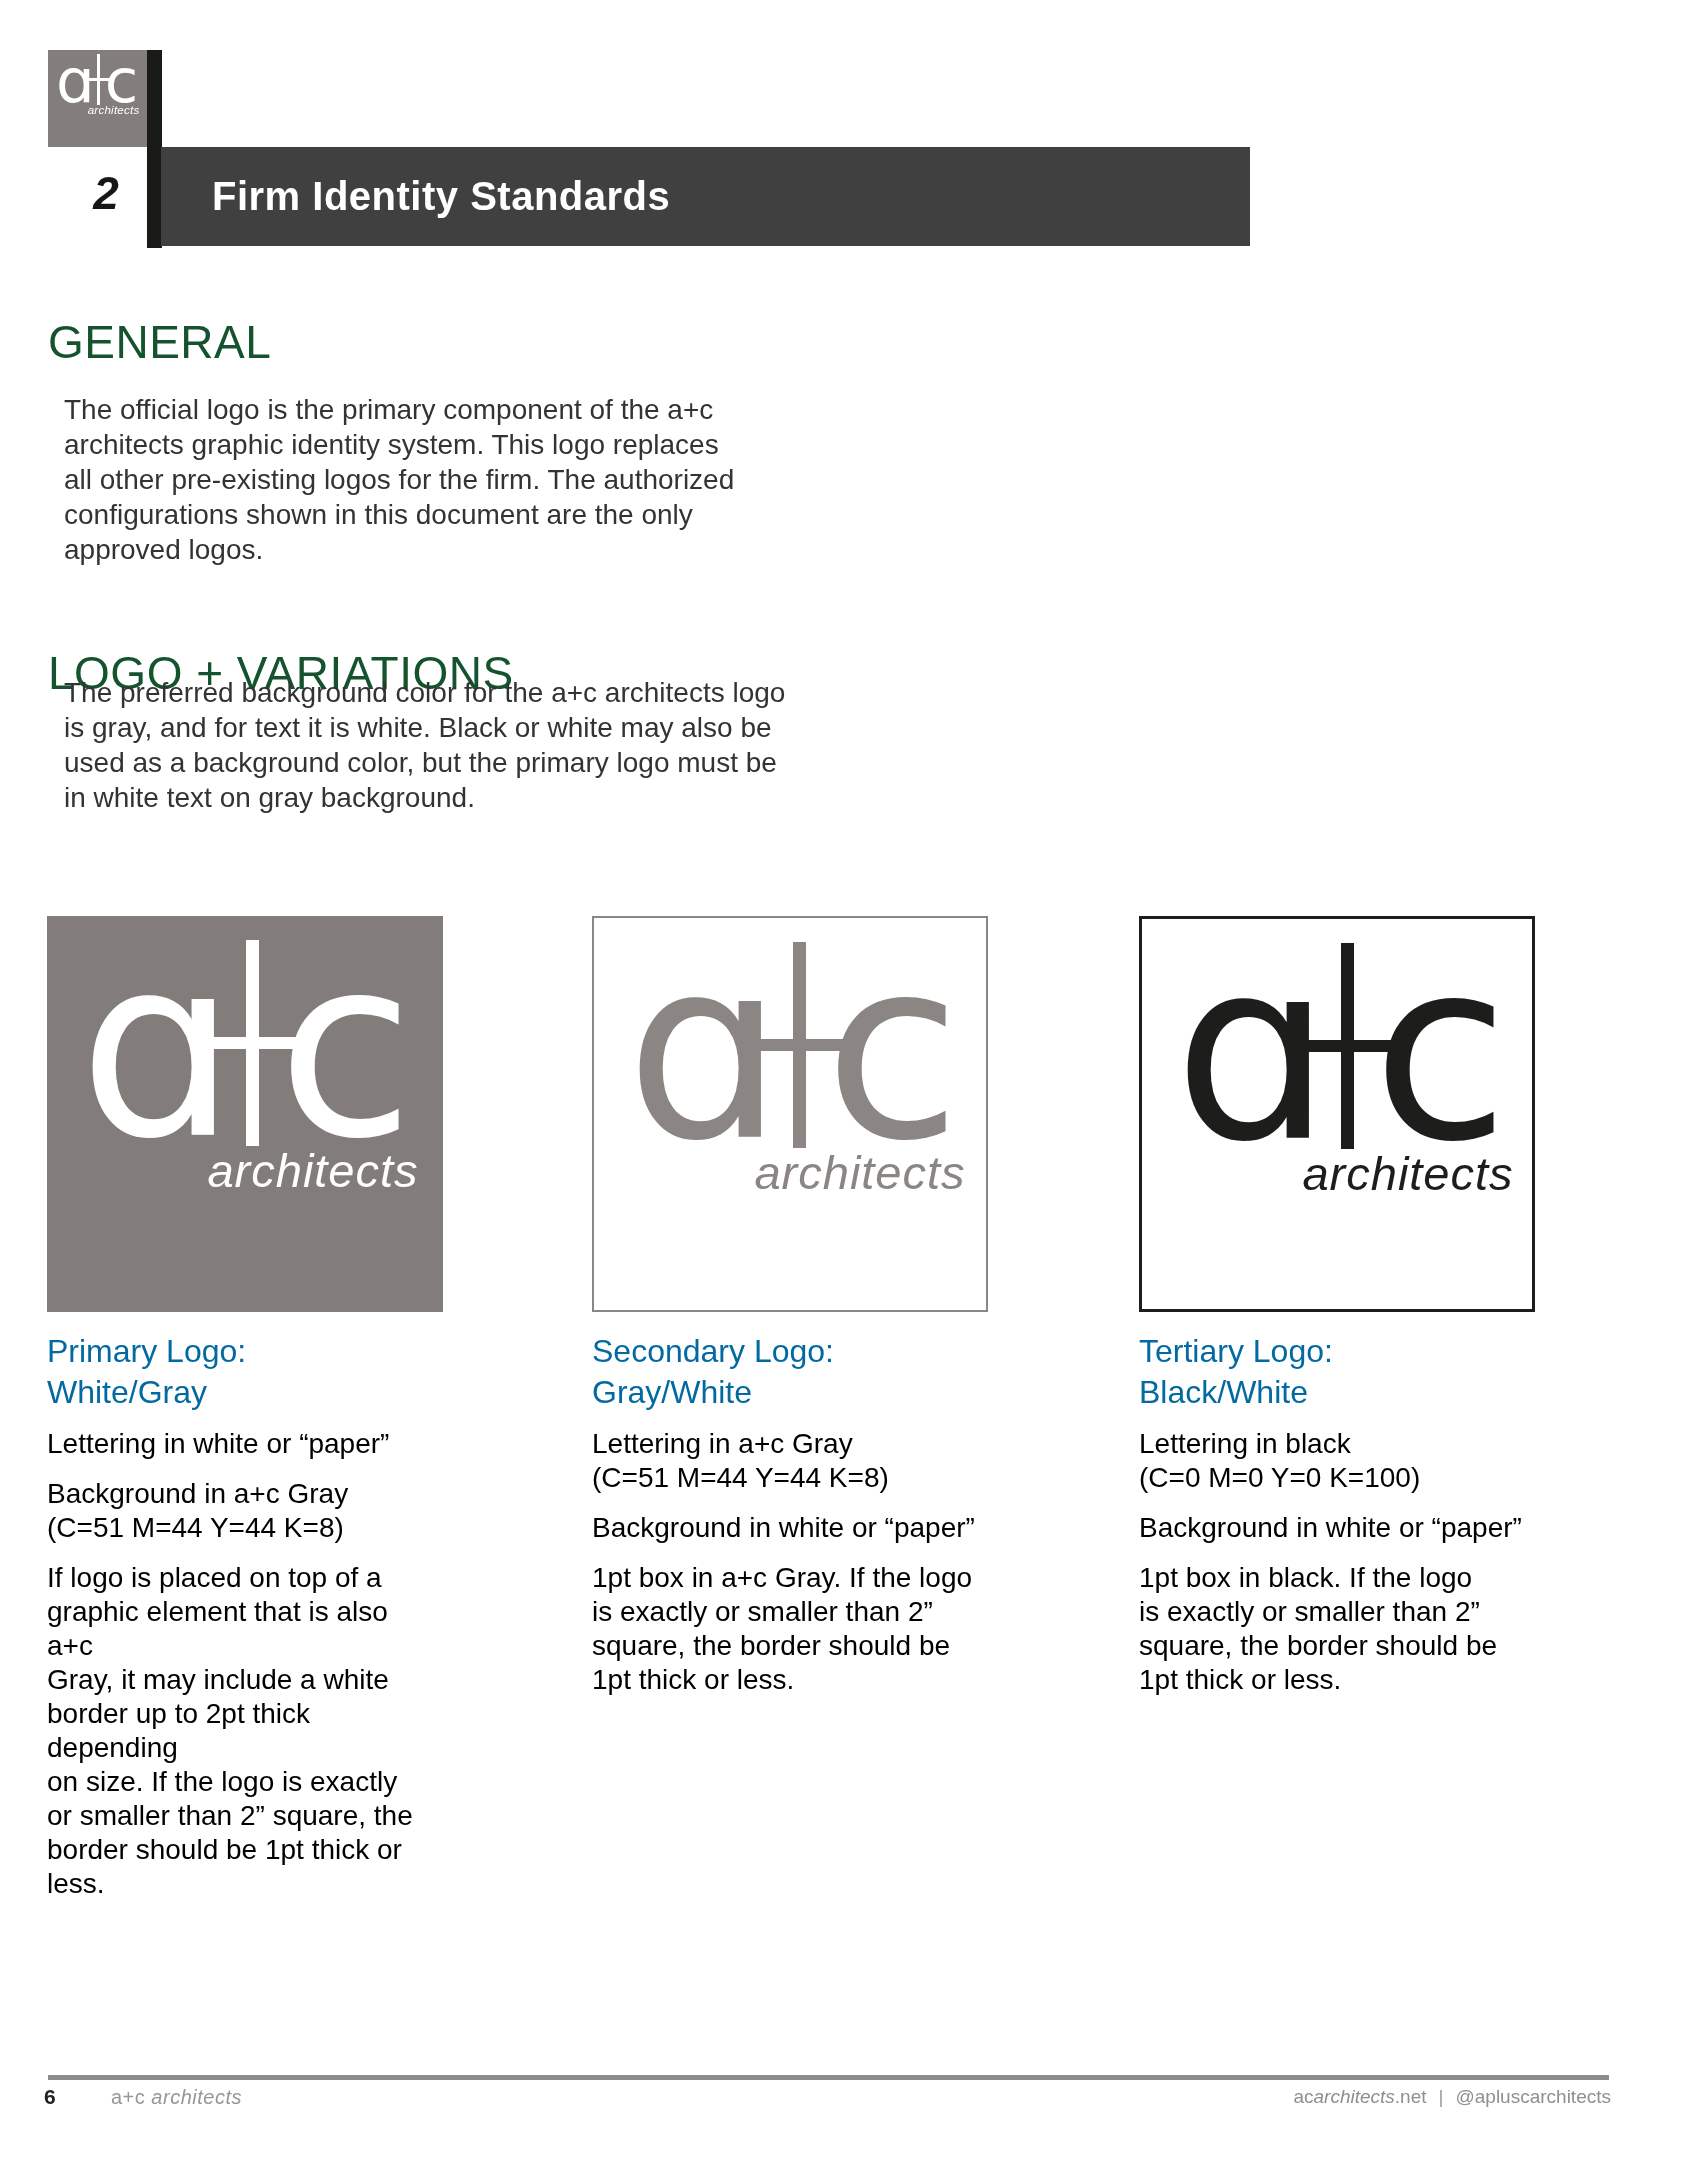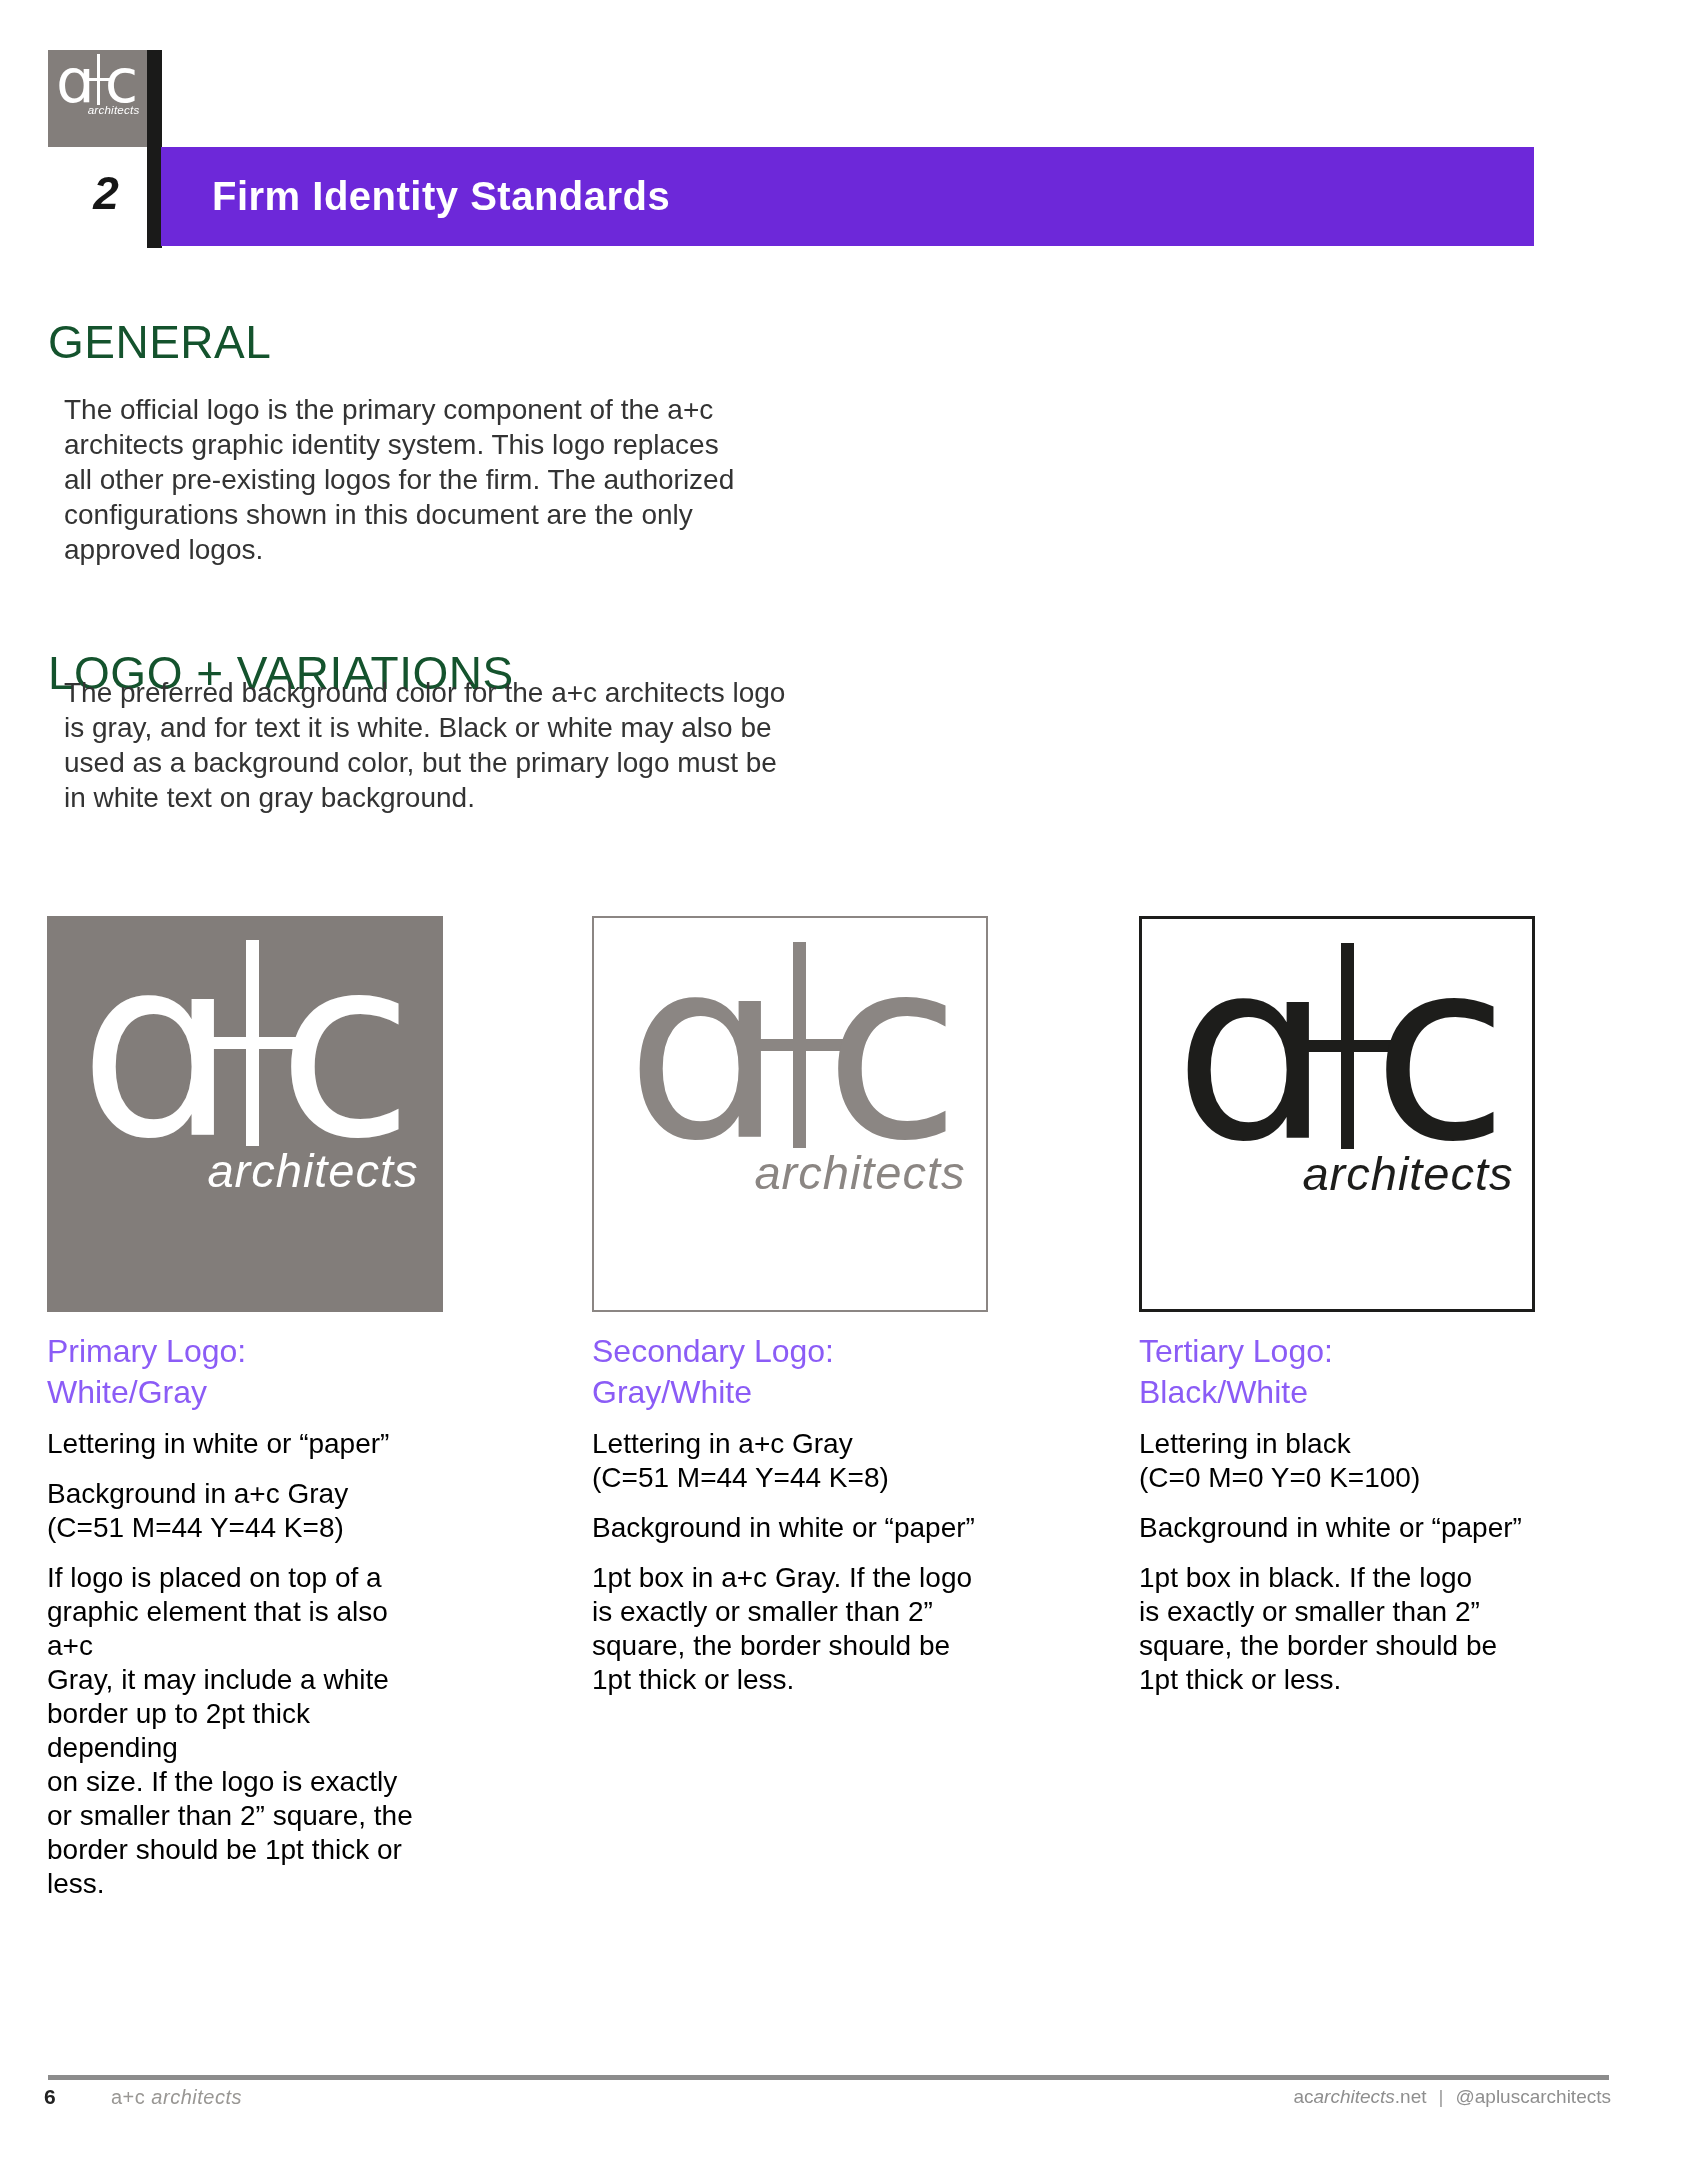--- a/index.html
+++ b/index.html
@@ -6,21 +6,21 @@
   .page{
     position:relative; width:1683px; height:2178px; background:#ffffff;
     font-family:"Liberation Sans", sans-serif; color:#3a3a3a; overflow:hidden;
   }
 
   
   .mini-box{position:absolute; left:48px; top:50px; width:99px; height:97px; background:#837e7b;}
   .vbar{position:absolute; left:147px; top:50px; width:15px; height:198px; background:#1a1a19;}
   .chapter{position:absolute; left:81px; top:170px; width:50px; text-align:center;
            font-size:46px; font-weight:700; font-style:italic; color:#161616; line-height:1;}
-  .band{position:absolute; left:161px; top:147px; width:1373px; height:99px; background:#6d28d9;}
+  .band{position:absolute; left:161px; top:147px; width:1089px; height:99px; background:#404040;}
   .band-title{position:absolute; left:51px; top:0; line-height:99px;
               font-size:40px; font-weight:700; color:#ffffff; letter-spacing:0.5px;}
 
   
   .aclogo{position:absolute; width:1.35em; height:1em;}
   .aclogo .ga,.aclogo .gc{position:absolute; top:0; font-family:"DejaVu Sans", sans-serif;
         font-size:1em; line-height:1; font-weight:400; letter-spacing:0;}
   .aclogo .ga{left:0;}
   .aclogo .gc{left:0.80em;}
   .aclogo .stem{position:absolute; left:0.675em; top:0.065em; width:0.05em; height:0.83em; background:currentColor;}
@@ -41,21 +41,21 @@
   
   .lbox{position:absolute; top:916px; width:396px; height:396px; box-sizing:border-box;}
   .lbox .aclogo{left:32px; top:8px; font-size:248px;}
   #lbox1{left:47px;  background:#827d7a; color:#ffffff;}
   #lbox2{left:592px; background:#ffffff; border:2px solid #8b8683; color:#8b8683;}
   #lbox3{left:1139px;background:#ffffff; border:3px solid #1d1d1b; color:#1d1d1b;}
 
   
   .cap{position:absolute; top:1331px; width:386px;}
   #cap1{left:47px;} #cap2{left:592px;} #cap3{left:1139px;}
-  .cap h3{margin:0 0 14px 0; font-size:32px; font-weight:400; color:#8b5cf6;
+  .cap h3{margin:0 0 14px 0; font-size:32px; font-weight:400; color:#0369a1;
           line-height:41px; white-space:pre-line;}
   .cap p{margin:0 0 16px 0; font-size:28px; line-height:34px; color:#000000; white-space:pre-line;}
 
   
   .foot-rule{position:absolute; left:48px; top:2075px; width:1561px; height:5px; background:#8c8c8c;}
   .foot-num{position:absolute; left:44px; top:2085px; font-size:21px; font-weight:700; color:#222222;}
   .foot-brand{position:absolute; left:111px; top:2086px; font-size:20px; color:#999794; letter-spacing:0.5px;}
   .foot-brand .it{font-style:italic;}
   .foot-right{position:absolute; right:72px; top:2086px; font-size:19px; color:#8f8f8f; white-space:nowrap;}
   .foot-right .it{font-style:italic;}

